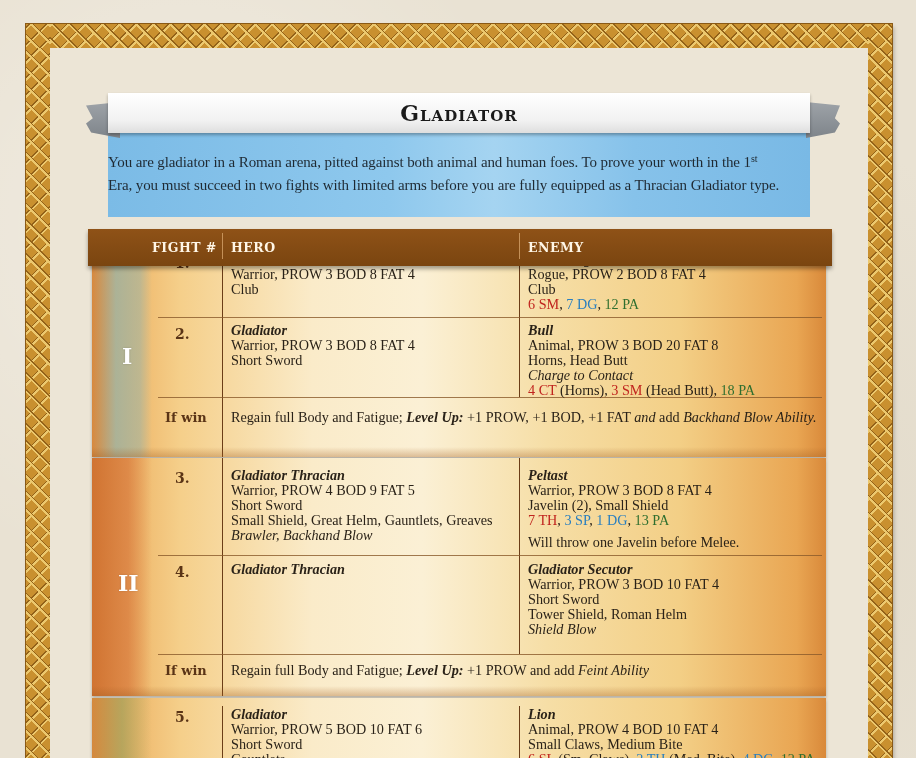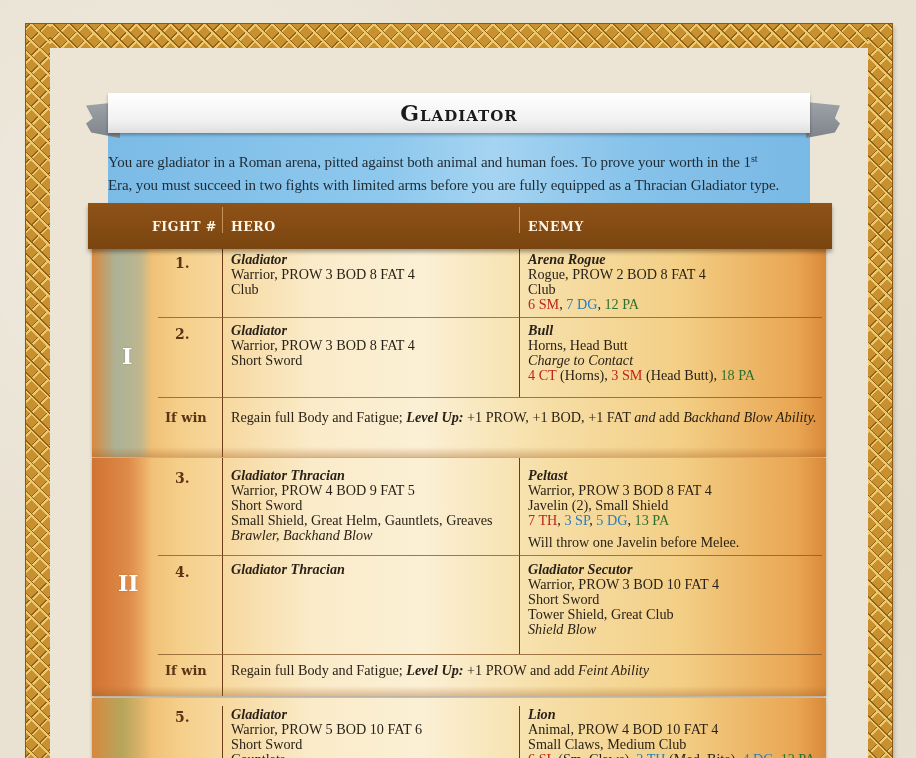--- a/index.html
+++ b/index.html
@@ -66,21 +66,21 @@
   .intro p {
     font-size: 13.2px; line-height: 23px; color: #1f2a33;
     font-family: "Liberation Serif", serif;
     font-size: 15px;
     letter-spacing: -0.1px;
   }
   .intro sup { font-size: 10px; vertical-align: 5px; line-height: 0; }
 
   
   .thead {
-    position: absolute; left: 88px; top: 203px; width: 744px; height: 46px;
+    position: absolute; left: 88px; top: 229px; width: 744px; height: 37px;
     background: linear-gradient(#8f5217, #7a4510);
     box-shadow: 0 3px 4px rgba(0,0,0,0.35);
     z-index: 6;
     display: flex; align-items: center;
   }
   .th {
     color: #fff6e6; font-weight: bold; font-size: 12.5px; letter-spacing: 0.5px;
     font-family: "DejaVu Serif", serif;
   }
   .th.fight { position: absolute; left: 64px; }
@@ -187,20 +187,21 @@
   </div>
 
   <span class="num" style="left:83px;top:79px">2.</span>
   <div class="cell" style="left:139px;top:76px">
     <span class="name">Gladiator</span>
     <span class="line">Warrior, PROW 3 BOD 8 FAT 4</span>
     <span class="line">Short Sword</span>
   </div>
   <div class="cell" style="left:436px;top:76px">
     <span class="name">Bull</span>
+    <span class="line">Animal, PROW 3 BOD 20 FAT 8</span>
     <span class="line">Horns, Head Butt</span>
     <span class="line it">Charge to Contact</span>
     <span class="line"><span class="red">4 CT</span><span> (Horns)</span>, <span class="red">3 SM</span><span> (Head Butt)</span>, <span class="green">18 PA</span></span>
   </div>
 
   <span class="ifwin" style="left:73px;top:163px">If win</span>
   <div class="cell" style="left:139px;top:163px">
     <span class="line"><span>Regain full Body and Fatigue; </span><span class="b">Level Up:</span><span> +1 PROW, +1 BOD, +1 FAT </span><span class="it">and</span><span> add </span><span class="it">Backhand Blow Ability.</span></span>
   </div>
 </div>
@@ -219,34 +220,34 @@
     <span class="name">Gladiator Thracian</span>
     <span class="line">Warrior, PROW 4 BOD 9 FAT 5</span>
     <span class="line">Short Sword</span>
     <span class="line">Small Shield, Great Helm, Gauntlets, Greaves</span>
     <span class="line it">Brawler, Backhand Blow</span>
   </div>
   <div class="cell" style="left:436px;top:10px">
     <span class="name">Peltast</span>
     <span class="line">Warrior, PROW 3 BOD 8 FAT 4</span>
     <span class="line">Javelin (2), Small Shield</span>
-    <span class="line"><span class="red">7 TH</span>, <span class="blue">3 SP</span>, <span class="blue">5 DG</span>, <span class="green">13 PA</span></span>
+    <span class="line"><span class="red">7 TH</span>, <span class="blue">3 SP</span>, <span class="blue">1 DG</span>, <span class="green">13 PA</span></span>
     <span class="gap"></span>
     <span class="line">Will throw one Javelin before Melee.</span>
   </div>
 
   <span class="num" style="left:83px;top:106px">4.</span>
   <div class="cell" style="left:139px;top:104px">
     <span class="name">Gladiator Thracian</span>
   </div>
   <div class="cell" style="left:436px;top:104px">
     <span class="name">Gladiator Secutor</span>
     <span class="line">Warrior, PROW 3 BOD 10 FAT 4</span>
     <span class="line">Short Sword</span>
-    <span class="line">Tower Shield, Great Club</span>
+    <span class="line">Tower Shield, Roman Helm</span>
     <span class="line it">Shield Blow</span>
   </div>
 
   <span class="ifwin" style="left:73px;top:205px">If win</span>
   <div class="cell" style="left:139px;top:205px">
     <span class="line"><span>Regain full Body and Fatigue; </span><span class="b">Level Up:</span><span> +1 PROW and add </span><span class="it">Feint Ability</span></span>
   </div>
 </div>
 
 <div class="section s3">
@@ -257,16 +258,16 @@
   <span class="num" style="left:83px;top:11px">5.</span>
   <div class="cell" style="left:139px;top:9px">
     <span class="name">Gladiator</span>
     <span class="line">Warrior, PROW 5 BOD 10 FAT 6</span>
     <span class="line">Short Sword</span>
     <span class="line">Gauntlets</span>
   </div>
   <div class="cell" style="left:436px;top:9px">
     <span class="name">Lion</span>
     <span class="line">Animal, PROW 4 BOD 10 FAT 4</span>
-    <span class="line">Small Claws, Medium Club</span>
+    <span class="line">Small Claws, Medium Bite</span>
     <span class="line"><span class="red">6 SL</span><span> (Sm. Claws)</span>, <span class="blue">2 TH</span><span> (Med. Bite)</span>, <span class="blue">4 DG</span>, <span class="green">12 PA</span></span>
   </div>
 </div>
 
 </body></html>

